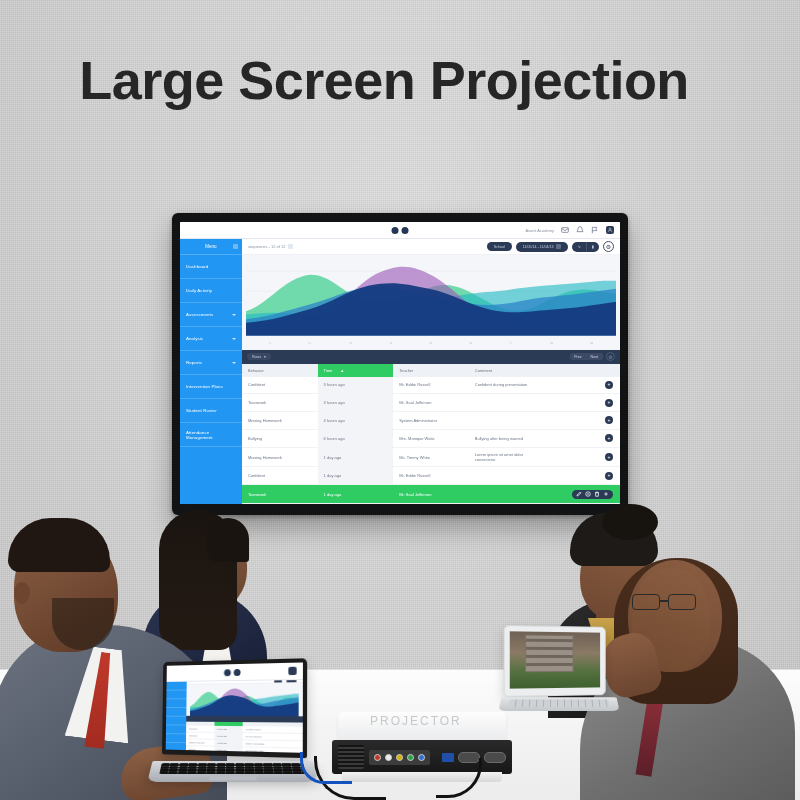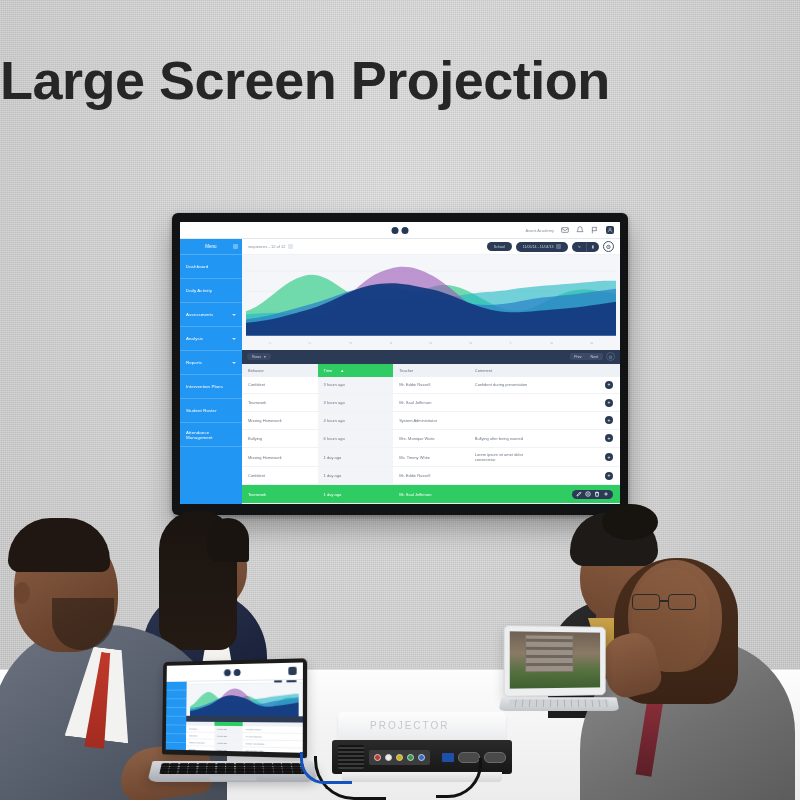--- a/index.html
+++ b/index.html
@@ -13,21 +13,21 @@
   
   #wall {
     position:absolute; inset:0;
     background:
       repeating-linear-gradient(0deg, rgba(255,255,255,.055) 0 1px, rgba(0,0,0,.045) 1px 2px),
       repeating-linear-gradient(90deg, rgba(255,255,255,.05) 0 1px, rgba(0,0,0,.04) 1px 2px),
       radial-gradient(ellipse at 50% 28%, #e0e0e0 0%, #d4d4d4 55%, #c9c9c9 100%);
   }
 
   
-  #headline { position:absolute; top:0; left:0; width:768px; height:210px; text-align:left; }
+  #headline { position:absolute; top:0; left:0; width:768px; height:210px; text-align:center; }
   #title {
     margin-top:52px;
     font-size:54px; font-weight:bold; color:#262626;
     letter-spacing:-.5px; line-height:1.05;
   }
   #subtitle {
     margin-top:22px;
     font-size:21px; color:#5f5f5f; line-height:1.45; font-weight:400;
   }
 
@@ -281,21 +281,21 @@
     background:
       repeating-linear-gradient(90deg,#cfd2d5 0 6px,#aeb2b6 6px 7px),
       repeating-linear-gradient(0deg,#cfd2d5 0 3px,#aeb2b6 3px 3.8px);
     border-radius:2px; }
 
   
   #projector { position:absolute; left:332px; bottom:8px; width:180px; height:80px; }
   #proj-top { position:absolute; left:6px; top:0; width:168px; height:30px;
     background:linear-gradient(#fdfdfd,#e9eaec); border-radius:5px 5px 0 0;
     box-shadow:0 2px 3px rgba(0,0,0,.08); }
-  #proj-brand { position:absolute; left:32px; top:8px; font-size:10px; color:#c5c8cc;
+  #proj-brand { position:absolute; left:32px; top:2px; font-size:12px; color:#c5c8cc;
     letter-spacing:2px; }
   #proj-front { position:absolute; left:0; top:28px; width:180px; height:34px;
     background:linear-gradient(#2a2a2a,#171717); border-radius:3px;
     display:flex; align-items:center; padding:0 6px; gap:5px; }
   #proj-vents { width:26px; height:24px;
     background:repeating-linear-gradient(0deg,#3a3a3a 0 2px,#141414 2px 4px); border-radius:2px;}
   #proj-rca { display:flex; gap:4px; background:#3c3c3c; padding:4px 5px; border-radius:2px; }
   .rca { width:7px; height:7px; border-radius:50%; border:1.4px solid #cfcfcf; }
   .rca.r{background:#c0392b;} .rca.w{background:#ededed;} .rca.y{background:#d4b106;}
   .rca.g{background:#2e9e4c;} .rca.b{background:#2f6fd0;}

